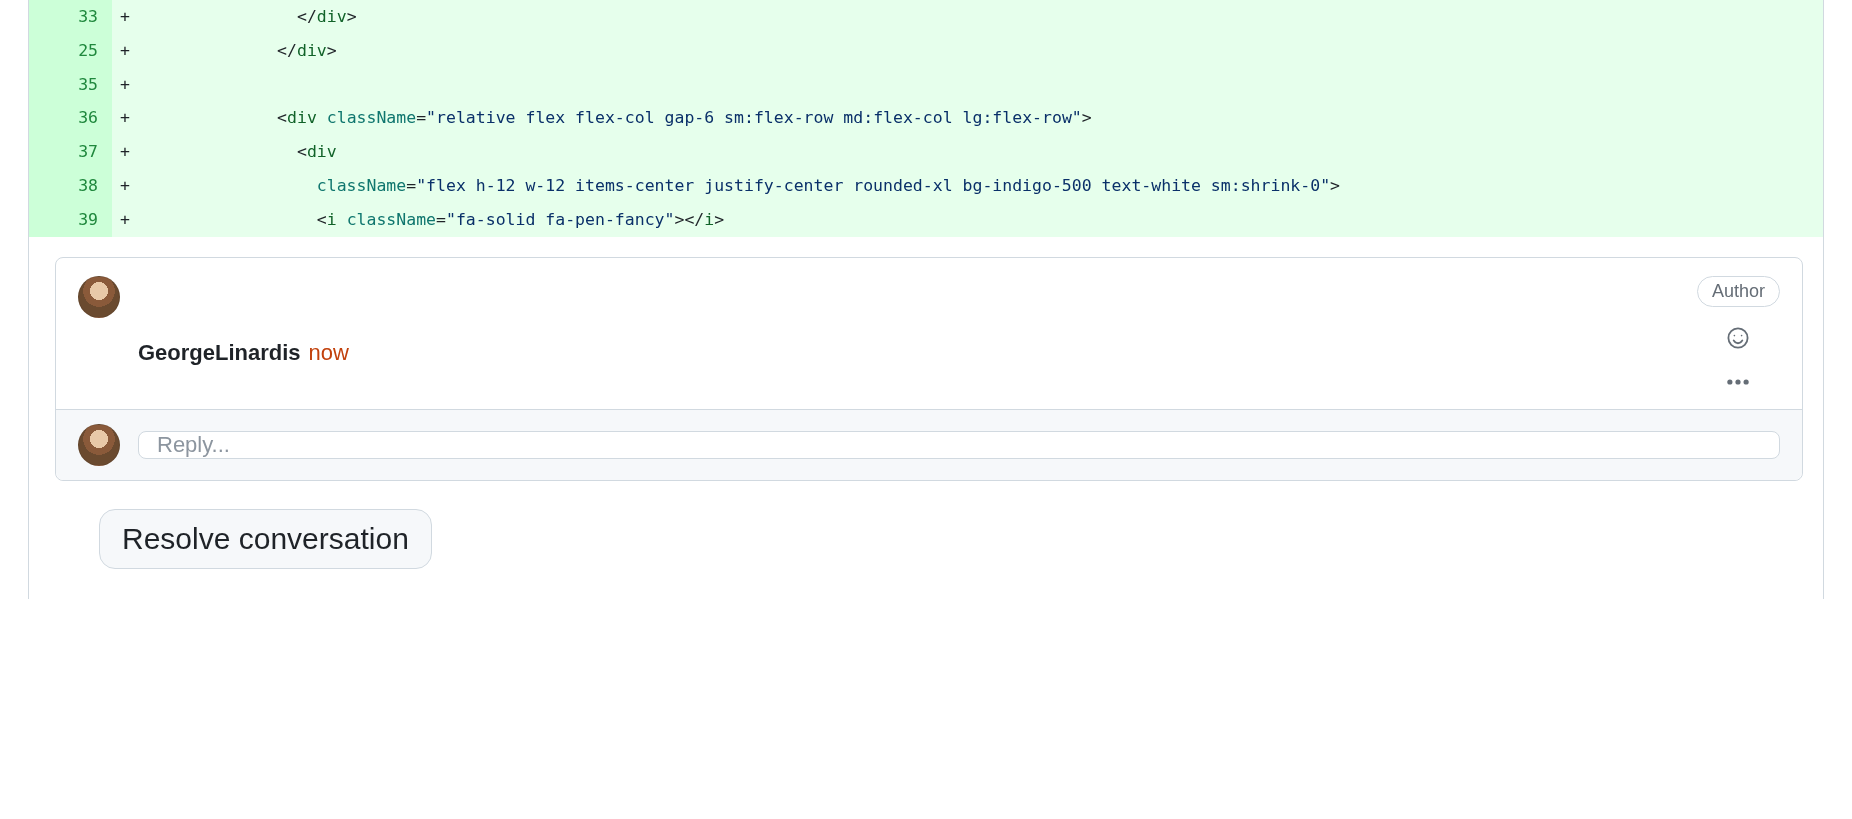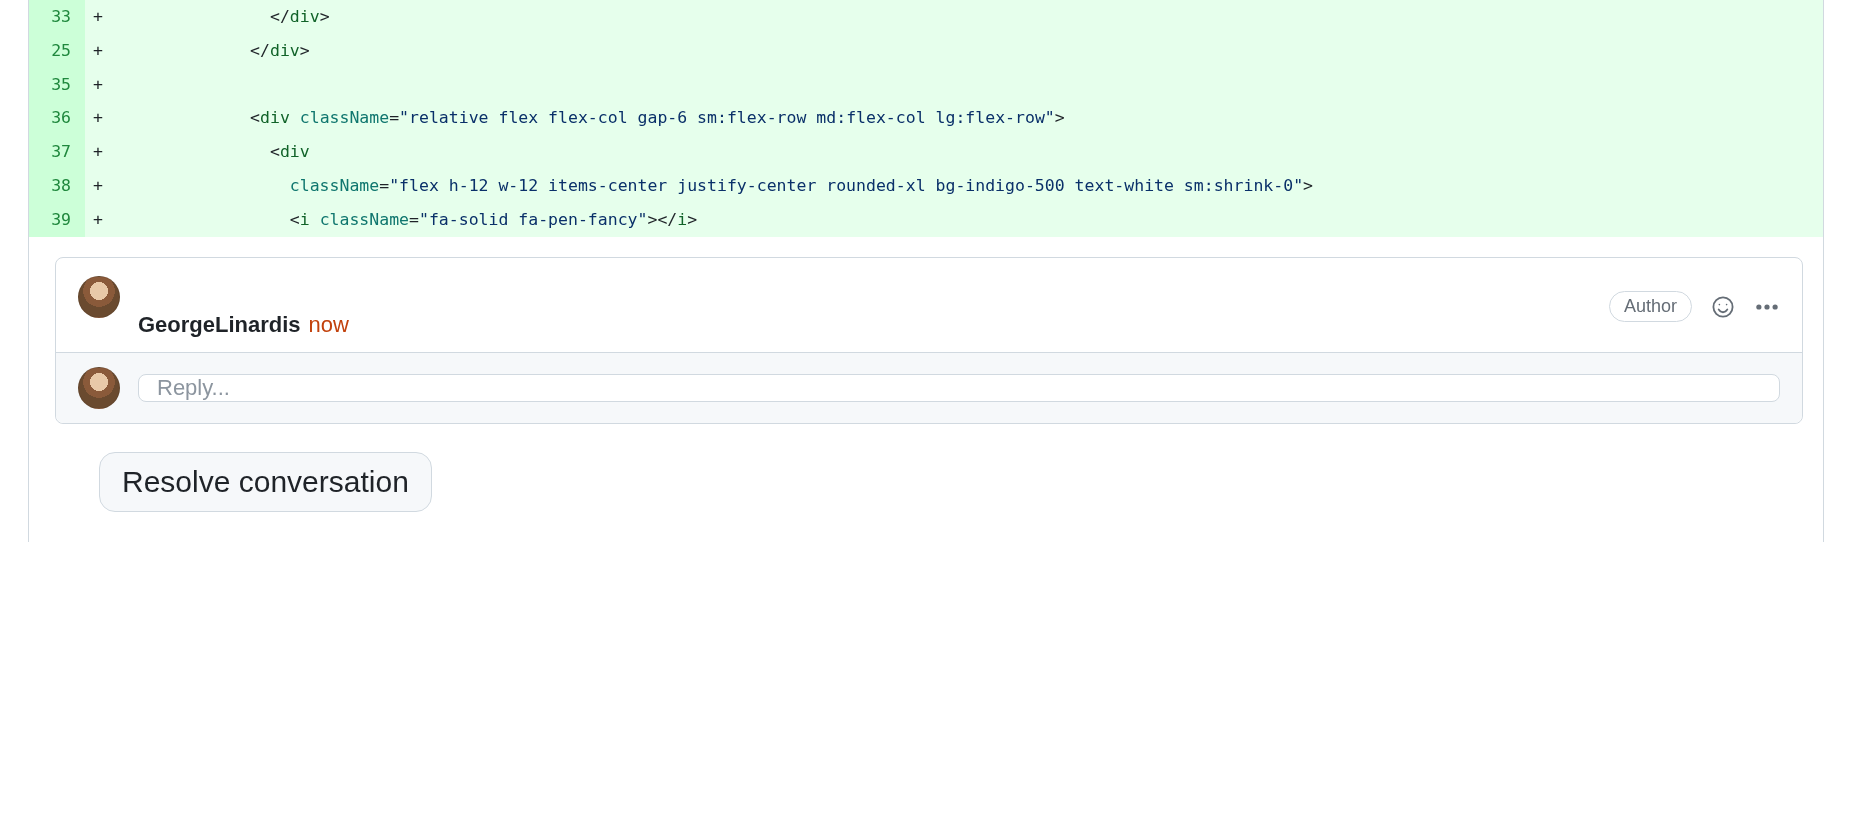--- a/index.html
+++ b/index.html
@@ -15,21 +15,21 @@
     margin: 0 28px;
   }
   .diff-line {
     display: flex;
     background: #e6ffec;
     font-family: ui-monospace, SFMono-Regular, "SF Mono", Menlo, Consolas, monospace;
     font-size: 16.5px;
     line-height: 2.05;
   }
   .line-num {
-    width: 56px;
+    width: 83px;
     text-align: right;
     color: #1f883d;
     background: #ccffd8;
     padding-right: 14px;
     user-select: none;
     flex-shrink: 0;
   }
   .line-marker {
     width: 26px;
     color: #1f2328;
@@ -87,20 +87,21 @@
     align-items: baseline;
     gap: 8px;
     font-size: 22px;
   }
   .author-name { font-weight: 700; color: #1f2328; }
   .timestamp   { color: #c2410c; font-weight: 400; margin-top: 36px; }
   .name-right {
     display: flex;
     align-items: center;
     gap: 18px;
+    flex-direction: column;
   }
   .author-badge {
     border: 1px solid #d1d9e0;
     border-radius: 999px;
     padding: 4px 14px;
     font-size: 18px;
     color: #656d76;
     background: #fff;
   }
   .icon-btn {

